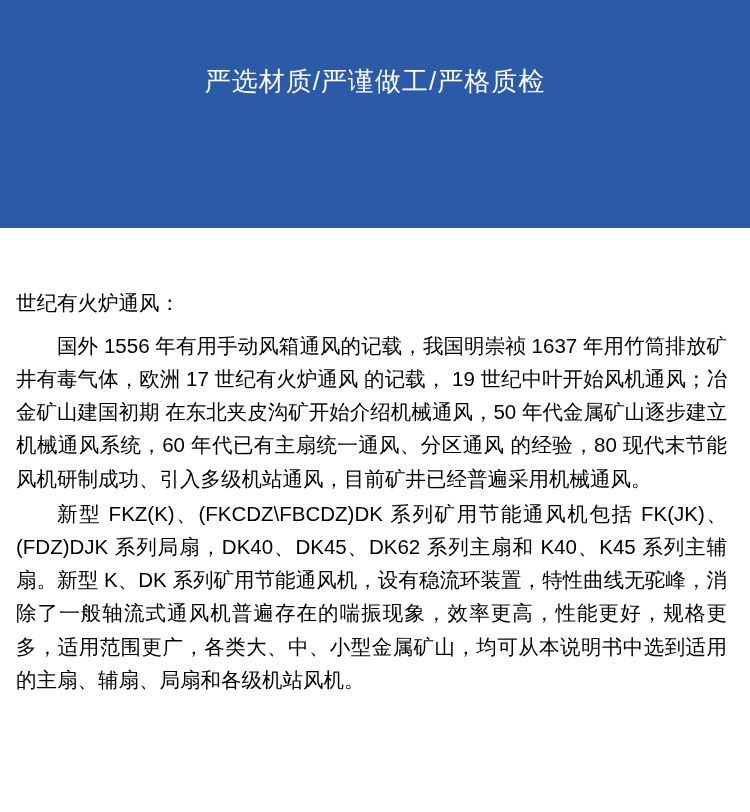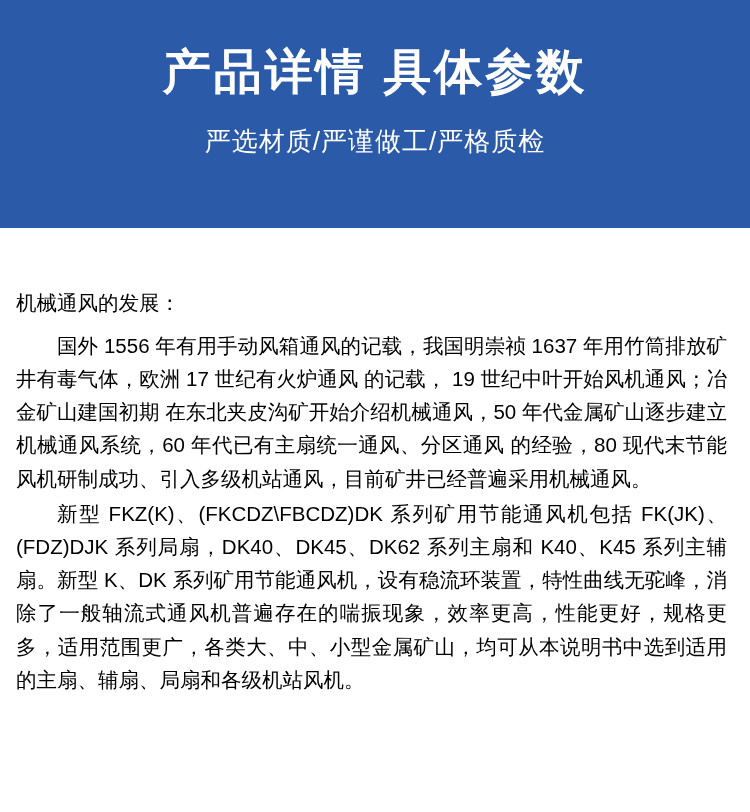--- a/index.html
+++ b/index.html
@@ -69,23 +69,22 @@
     text-justify: inter-ideograph;
     font-family: "Liberation Sans", sans-serif;
   }
 </style>
 </head>
 <body>
 
 <div class="page">
 
   <div class="banner">
-    <div class="banner-title">产品详情 具体参数</div>
     <div class="banner-subtitle">严选材质/严谨做工/严格质检</div>
   </div>
 
   <div class="content">
-    <p class="section-heading">机械通风的发展：</p>
+    <p class="section-heading">世纪有火炉通风：</p>
     <p class="para">国外 1556 年有用手动风箱通风的记载，我国明崇祯 1637 年用竹筒排放矿井有毒气体，欧洲 17 世纪有火炉通风 的记载， 19 世纪中叶开始风机通风；冶金矿山建国初期 在东北夹皮沟矿开始介绍机械通风，50 年代金属矿山逐步建立机械通风系统，60 年代已有主扇统一通风、分区通风 的经验，80 现代末节能风机研制成功、引入多级机站通风，目前矿井已经普遍采用机械通风。</p>
     <p class="para">新型 FKZ(K)、(FKCDZ\FBCDZ)DK 系列矿用节能通风机包括 FK(JK)、(FDZ)DJK 系列局扇，DK40、DK45、DK62 系列主扇和 K40、K45 系列主辅扇。新型 K、DK 系列矿用节能通风机，设有稳流环装置，特性曲线无驼峰，消除了一般轴流式通风机普遍存在的喘振现象，效率更高，性能更好，规格更多，适用范围更广，各类大、中、小型金属矿山，均可从本说明书中选到适用的主扇、辅扇、局扇和各级机站风机。</p>
   </div>
 
 </div>
 
 </body></html>

